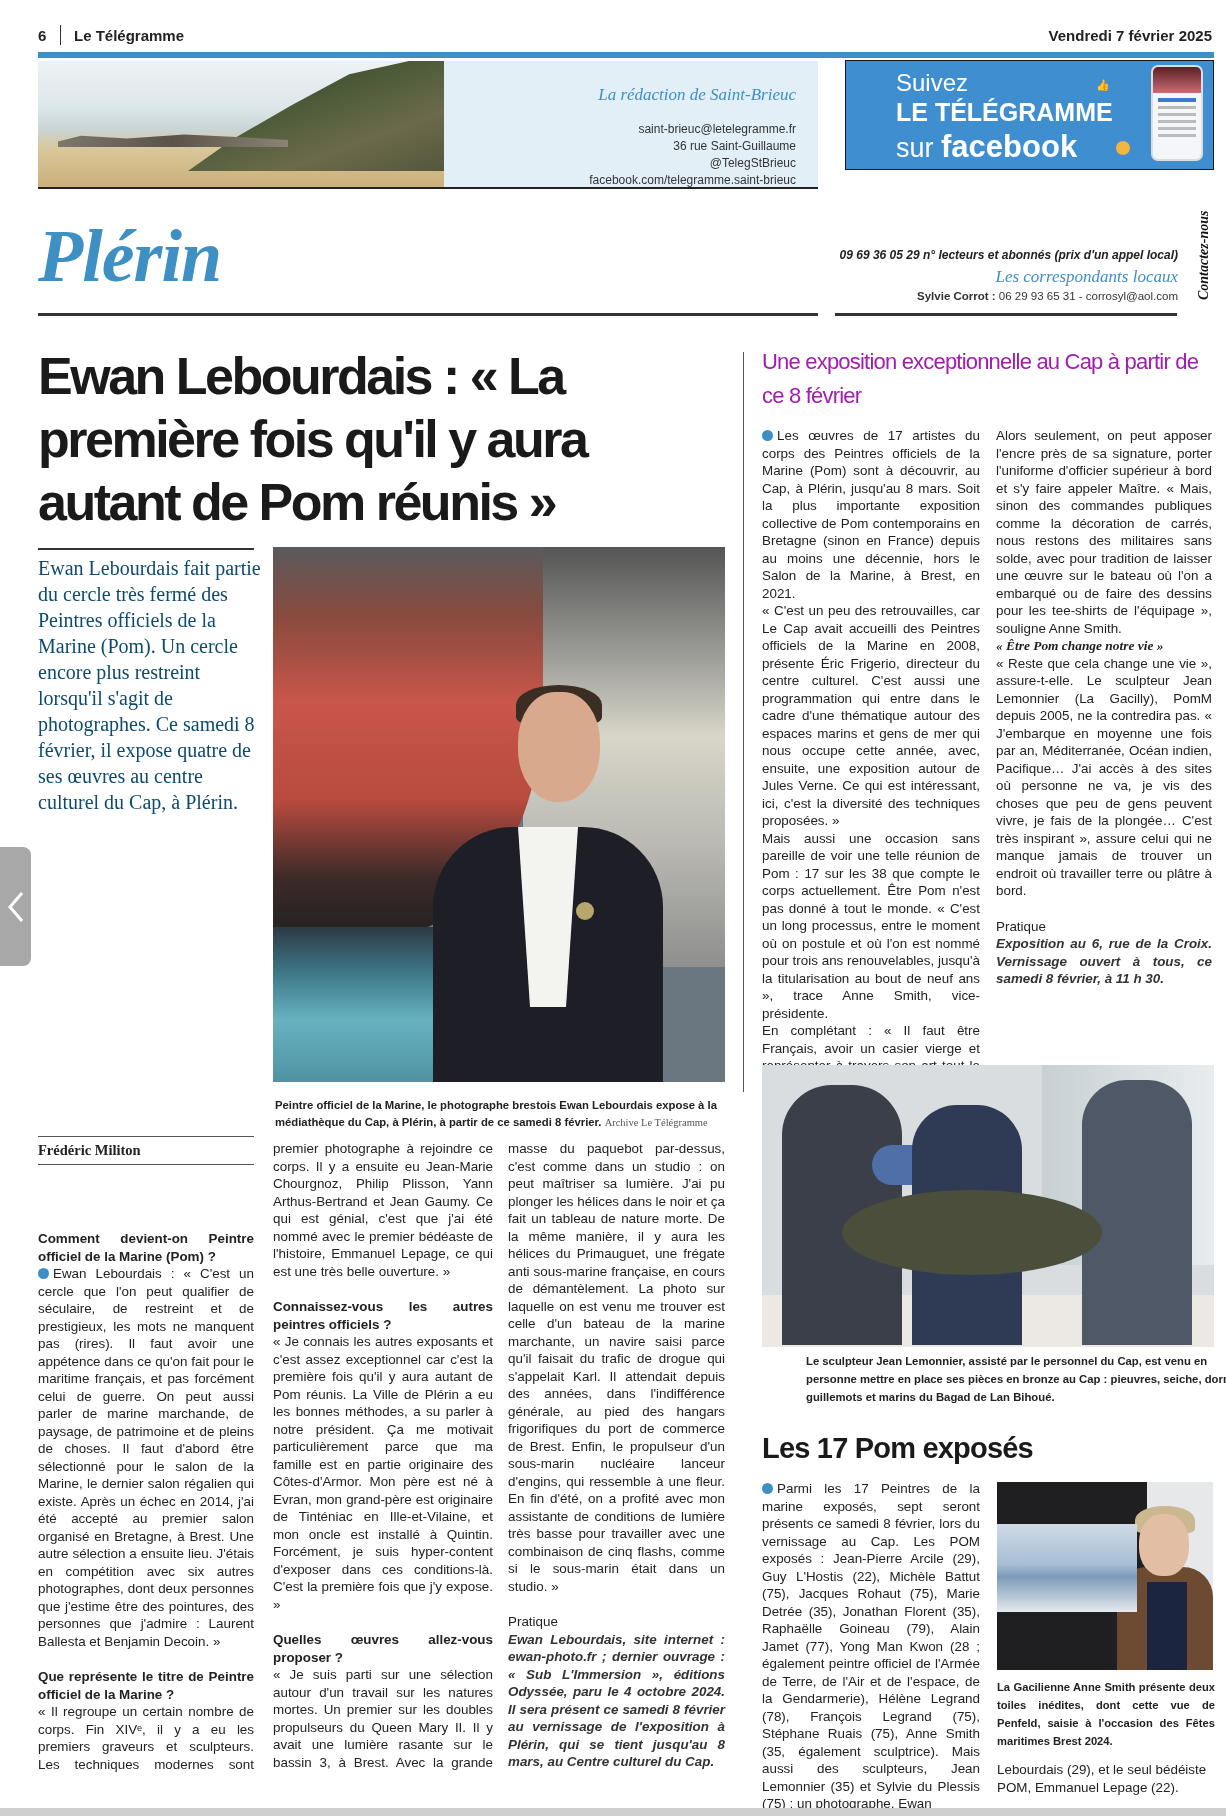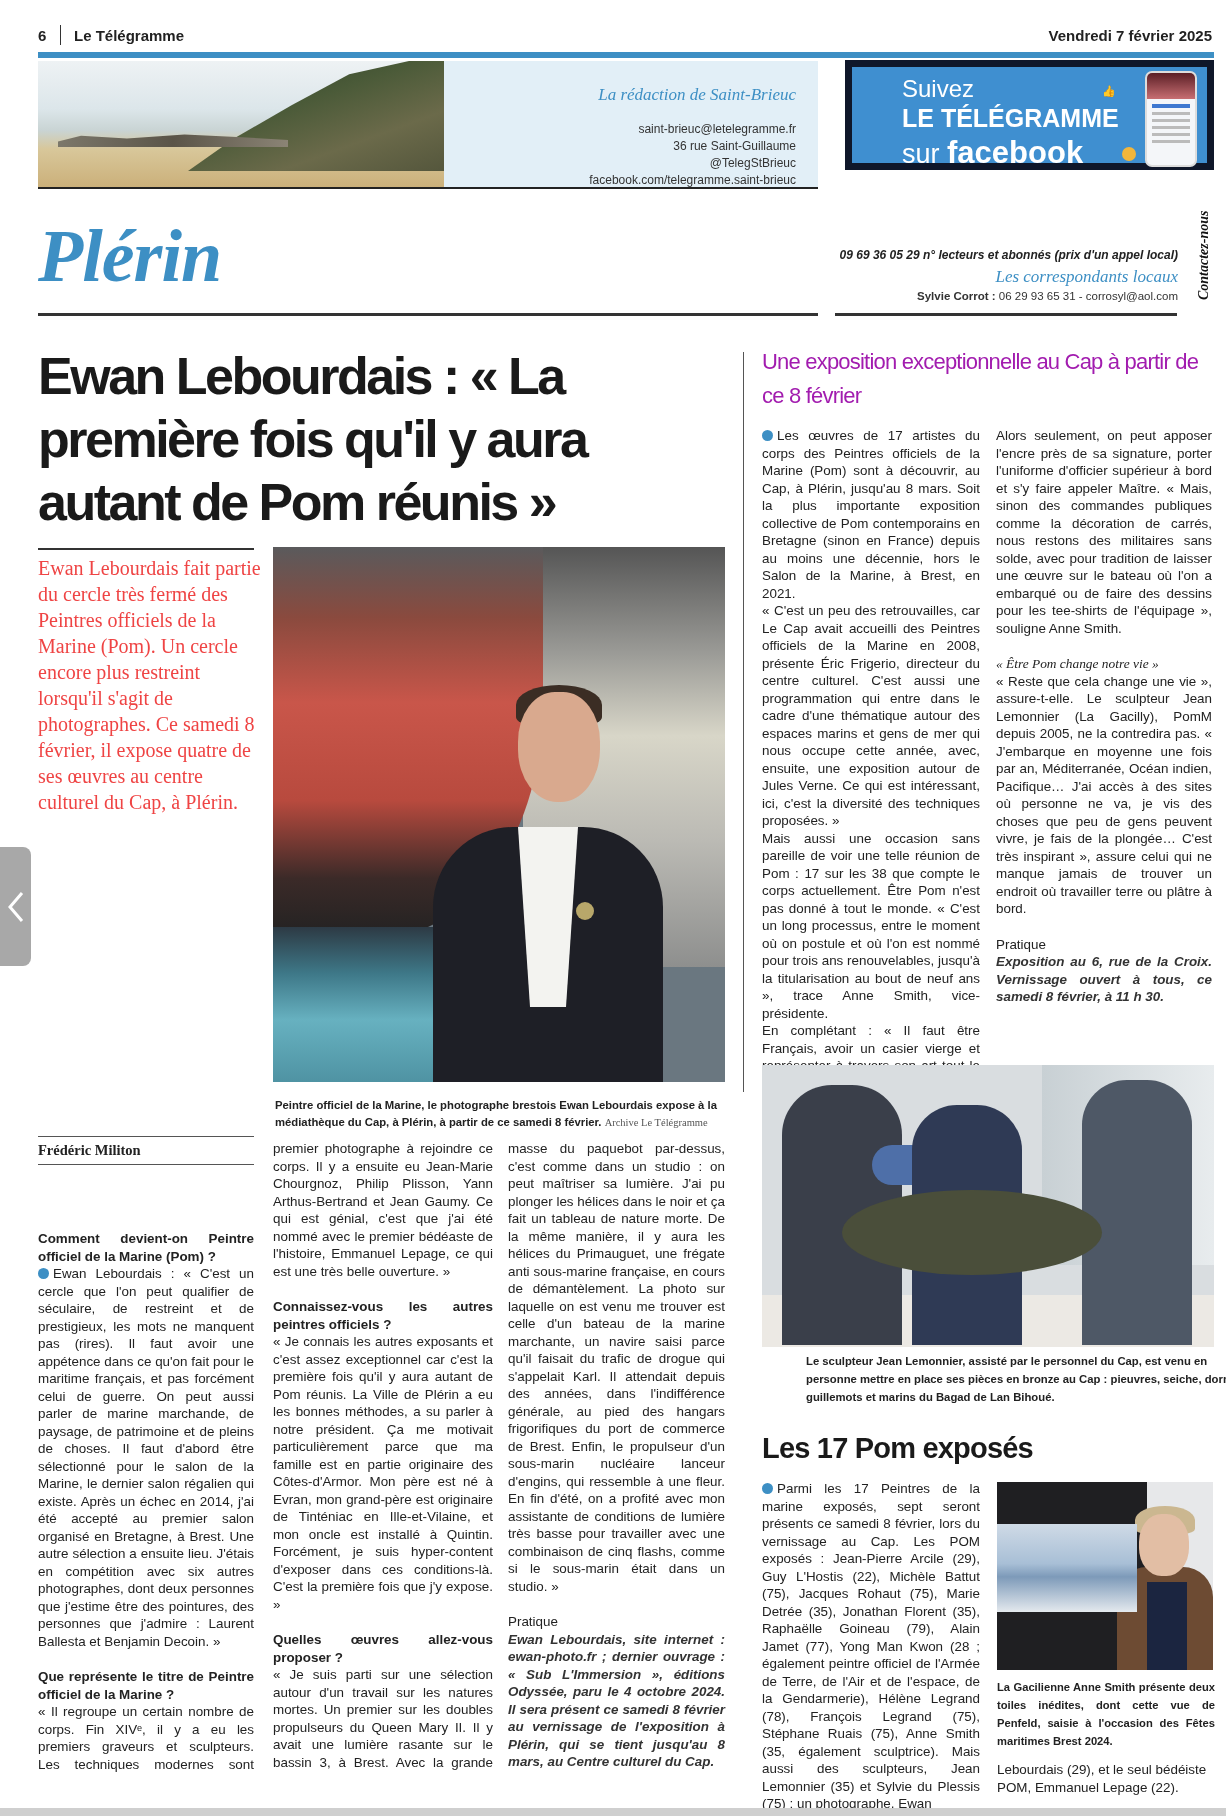--- a/index.html
+++ b/index.html
@@ -20,21 +20,21 @@
   #cliff { position: absolute; left: 150px; top: 0; width: 260px; height: 110px;
     background: linear-gradient(160deg, #2b3a25 0%, #4a5a38 40%, #6b6a4a 70%, #54563c 100%);
     clip-path: polygon(0% 100%, 18% 70%, 40% 40%, 62% 12%, 85% 0%, 100% 0%, 100% 100%); }
   #rocks { position: absolute; left: 20px; top: 72px; width: 230px; height: 14px;
     background: linear-gradient(90deg, #7c786b, #5a5448, #8b8475); clip-path: polygon(0 60%, 10% 20%, 30% 40%, 55% 10%, 80% 30%, 100% 50%, 100% 100%, 0 100%); }
   #banner-info { left: 444px; top: 61px; width: 374px; height: 126px; background: #e2eff7; text-align: right; padding: 24px 22px 0 0; }
   #banner-info .title { font-family: "Liberation Serif", serif; font-style: italic; color: #3d8fc4; font-size: 17px; margin-bottom: 16px; }
   #banner-info .line { font-size: 12px; color: #333; line-height: 17px; }
   #banner-rule { left: 38px; top: 187px; width: 780px; height: 2px; background: #222; }
 
-  #fb-ad { left: 845px; top: 60px; width: 369px; height: 110px; background: #3f8fd0; border: 7px solid #0f172a; }
+  #fb-ad { left: 845px; top: 60px; width: 369px; height: 110px; background: #3f8fd0; border: 1px solid #0f172a; }
   #fb-ad .l1 { position: absolute; left: 50px; top: 8px; color: #fff; font-size: 24px; }
   #fb-ad .l2 { position: absolute; left: 50px; top: 37px; color: #fff; font-size: 25px; font-weight: bold; }
   #fb-ad .l3 { position: absolute; left: 50px; top: 68px; color: #fff; font-size: 27px; }
   #fb-ad .l3 b { font-size: 31px; font-weight: bold; }
   #fb-like { position: absolute; left: 250px; top: 18px; width: 12px; height: 12px; color: #fff; font-size: 11px; }
   #fb-emoji { position: absolute; left: 270px; top: 80px; width: 14px; height: 14px; border-radius: 50%; background: #f2b63c; }
   #fb-phone { position: absolute; right: 10px; top: 4px; width: 52px; height: 96px; background: #f4f6f9; border-radius: 7px; border: 2px solid #ddd; overflow: hidden; }
   #fb-phone .scr { height: 26px; background: linear-gradient(#5b1f26, #c76e72); }
   #fb-phone .bar { height: 4px; margin: 5px 5px 0; background: #3f78d0; }
   #fb-phone .txt { height: 3px; margin: 4px 5px 0; background: #bbb; }
@@ -45,21 +45,21 @@
   #section-rule-right { left: 835px; top: 313px; width: 342px; height: 3px; background: #333; }
   #contact-phone { right: 48px; top: 248px; font-size: 12px; font-style: italic; font-weight: bold; color: #222; }
   #contact-corr { right: 48px; top: 267px; font-family: "Liberation Serif", serif; font-style: italic; font-size: 17px; color: #3d8fc4; }
   #contact-person { right: 48px; top: 290px; font-size: 11.5px; color: #333; }
   #contact-person b { font-weight: bold; }
   #contactez { left: 1196px; top: 300px; transform: rotate(-90deg); transform-origin: left top; font-family: "Liberation Serif", serif; font-style: italic; font-weight: bold; font-size: 14px; color: #111; white-space: nowrap; }
 
   
   #headline { left: 38px; top: 345px; width: 700px; font-family: "Liberation Sans", sans-serif; font-weight: bold; font-size: 52px; line-height: 63px; color: #1a1a1a; letter-spacing: -2.5px; }
   #lede-rule { left: 38px; top: 548px; width: 216px; height: 2px; background: #333; }
-  #lede { left: 38px; top: 555px; width: 225px; font-family: "Liberation Serif", serif; font-size: 20px; line-height: 26px; color: #ef4444; }
+  #lede { left: 38px; top: 555px; width: 225px; font-family: "Liberation Serif", serif; font-size: 20px; line-height: 26px; color: #0c4a6e; }
 
   #main-photo { left: 273px; top: 547px; width: 452px; height: 535px; overflow: hidden; background: #6a7780; }
   #mp-ship { position: absolute; left: 0; top: 0; width: 270px; height: 390px;
     background: linear-gradient(180deg, #5a5a5c 0%, #8a4a3e 18%, #c9564a 40%, #b84a3e 65%, #3b2a28 85%, #222 100%);
     border-radius: 0 0 60% 0; }
   #mp-sky { position: absolute; left: 250px; top: 0; width: 202px; height: 420px; background: linear-gradient(180deg, #555 0%, #9a9a96 25%, #d8d6c8 45%, #bbbab4 70%, #8e8f8e 100%); }
   #mp-sea { position: absolute; left: 0; top: 380px; width: 270px; height: 155px; background: linear-gradient(180deg, #2d3a44 0%, #3e7888 30%, #67b1c0 60%, #4f93a3 100%); }
   #mp-person-body { position: absolute; left: 160px; top: 280px; width: 230px; height: 255px; background: #1e1f26; border-radius: 80px 80px 0 0; }
   #mp-shirt { position: absolute; left: 245px; top: 280px; width: 60px; height: 180px; background: #f3f3f0; clip-path: polygon(0 0, 100% 0, 80% 100%, 20% 100%); }
   #mp-head { position: absolute; left: 245px; top: 145px; width: 82px; height: 110px; background: #d9a98e; border-radius: 45% 45% 48% 48%; }
@@ -83,21 +83,21 @@
   #col1 { left: 38px; top: 1230px; width: 216px; }
   #col2 { left: 273px; top: 1140px; width: 220px; }
   #col3 { left: 508px; top: 1140px; width: 217px; }
 
   #col-divider { left: 743px; top: 352px; width: 1px; height: 740px; background: #555; }
 
   
   #r-headline { left: 762px; top: 345px; width: 450px; font-weight: normal; font-size: 22px; line-height: 34px; color: #a21caf; letter-spacing: -0.8px; }
   #rcol1 { left: 762px; top: 427px; width: 218px; }
   #rcol2 { left: 996px; top: 427px; width: 216px; }
-  #rcol2 .sub { font-family: "Liberation Serif", serif; font-style: italic; font-weight: normal; margin-top: 18px; }
+  #rcol2 .sub { font-family: "Liberation Serif", serif; font-style: italic; font-weight: bold; }
 
   #sculpt-photo { left: 762px; top: 1065px; width: 452px; height: 282px; overflow: hidden; background: #d9dde0; }
   #sp-window { position: absolute; left: 280px; top: 0; width: 172px; height: 200px; background: linear-gradient(90deg, #c8d0d4, #e8ecee); }
   #sp-man1 { position: absolute; left: 20px; top: 20px; width: 120px; height: 260px; background: #3a3f4a; border-radius: 50px 50px 0 0; }
   #sp-man1-arm { position: absolute; left: 110px; top: 80px; width: 60px; height: 40px; background: #4e6fa8; border-radius: 20px; }
   #sp-man2 { position: absolute; left: 150px; top: 40px; width: 110px; height: 240px; background: #2f3a55; border-radius: 45px 45px 0 0; }
   #sp-woman { position: absolute; left: 320px; top: 15px; width: 110px; height: 265px; background: #4e5866; border-radius: 45px 45px 0 0; }
   #sp-octopus { position: absolute; left: 80px; top: 125px; width: 260px; height: 85px; background: #4a4e3a; border-radius: 50%; }
   #sp-floor { position: absolute; left: 0; top: 230px; width: 452px; height: 52px; background: #ece9e4; }
 

